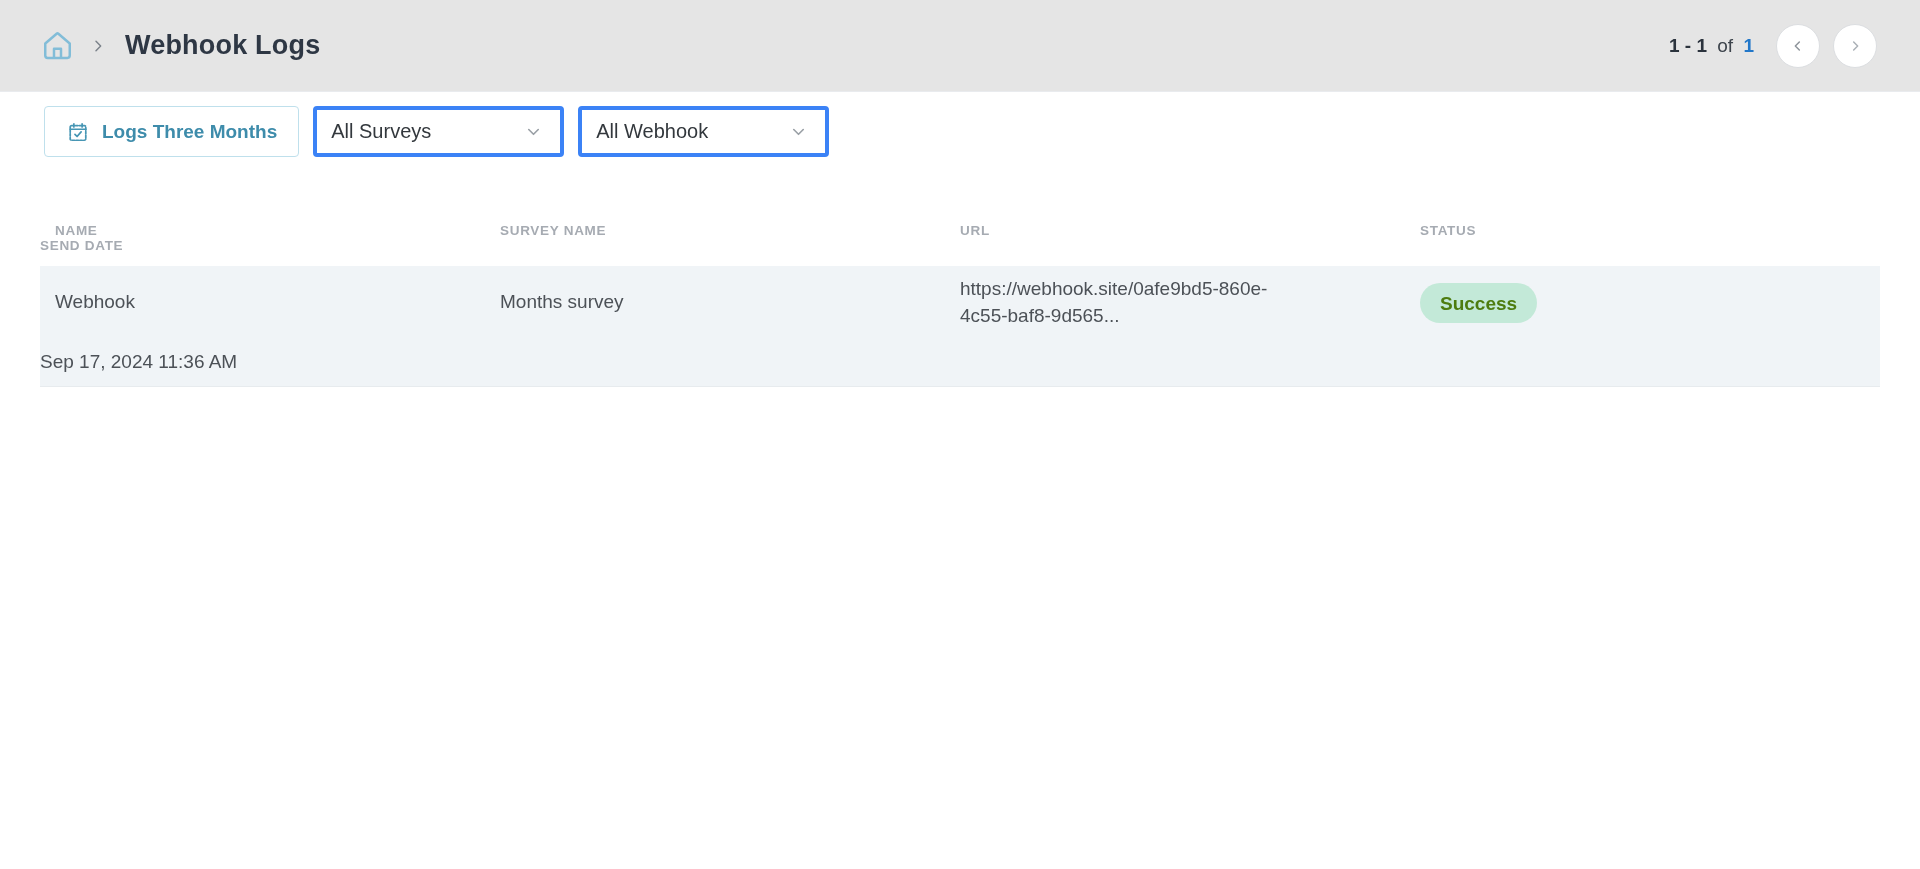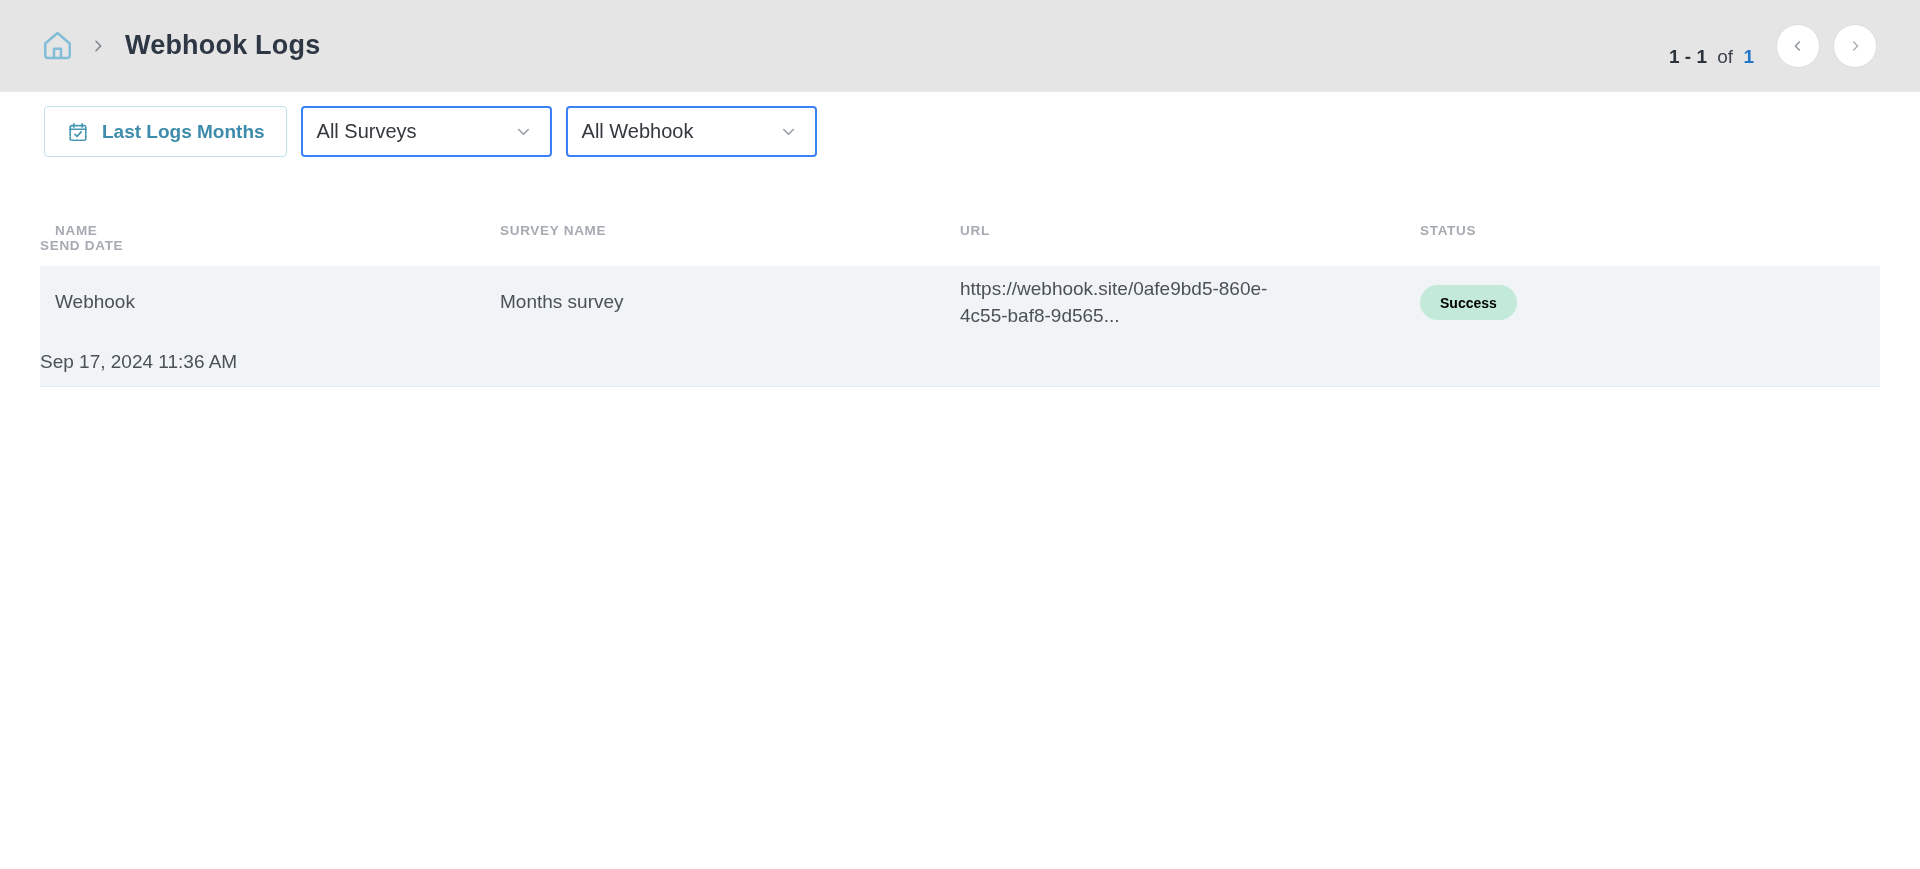--- a/index.html
+++ b/index.html
@@ -19,21 +19,21 @@
   }
   .breadcrumb { display:flex; align-items:center; gap:15px; }
   .home-btn { display:flex; align-items:center; justify-content:center; cursor:pointer; background:none; border:none; }
   .crumb-sep { display:flex; align-items:center; }
   .page-title {
     font-size:27px; font-weight:700; color:#2e3744; letter-spacing:.2px;
     margin-left:4px;
   }
   .header-spacer { flex:1; }
 
-  .pagination { display:flex; align-items:flex-end; gap:13px; }
+  .pagination { display:flex; align-items:center; gap:13px; }
   .page-info { font-size:19px; margin-right:9px; white-space:nowrap; }
   .page-range { font-weight:700; color:#2b333d; }
   .page-of { color:#3d444c; font-weight:400; padding:0 5px; }
   .page-total { color:#2277c9; font-weight:700; }
   .circle-btn {
     width:44px; height:44px; border:1px solid #dcdee1; border-radius:50%;
     background:#fff; display:flex; align-items:center; justify-content:center;
     cursor:pointer; padding:0;
   }
 
@@ -45,21 +45,21 @@
   .date-btn {
     display:flex; align-items:center; gap:13px;
     height:51px; padding:0 21px 0 22px;
     background:#fff; border:1px solid #bfe0ec; border-radius:4px;
     color:#3e8cab; font-size:19px; font-weight:700; cursor:pointer;
     font-family:"Liberation Sans", sans-serif;
   }
   .dropdown {
     display:flex; align-items:center; justify-content:space-between;
     width:251px; height:51px; padding:0 17px 0 14px;
-    background:#fff; border:2px solid #3b82f6; border-radius:4px;
+    background:#fff; border:4px solid #3b82f6; border-radius:4px;
     cursor:pointer;
   }
   .dropdown-value { font-size:20px; color:#33383d; }
 
   
   .log-table { margin:66px 40px 0 40px; }
   .thead, .trow {
     display:grid;
     grid-template-columns:repeat(4, 1fr);
   }
@@ -72,22 +72,22 @@
   .trow {
     background:#f0f4f7; min-height:81px; align-items:center;
     border-bottom:1px solid #e7ebee;
   }
   .td {
     font-size:19px; color:#4c5157; line-height:1.4;
     padding-top:10px; padding-bottom:10px; padding-right:24px;
   }
   .td-url { overflow-wrap:anywhere; max-width:372px; }
   .badge-success {
-    display:inline-block; background:#c3e9d8; color:#000000;
-    font-size:14px; font-weight:700; line-height:1;
+    display:inline-block; background:#c3e9d8; color:#4d7c0f;
+    font-size:19px; font-weight:700; line-height:1;
     padding:11px 20px 10px; border-radius:21px;
   }
   .icon { display:inline-flex; align-items:center; justify-content:center; }
 </style>
 </head>
 <body>
 
 <div class="header">
   <div class="breadcrumb">
     <button class="home-btn">
@@ -135,21 +135,21 @@
   <button class="date-btn">
     <span class="icon">
       <svg width="22" height="22" viewBox="0 0 24 24" fill="none" stroke="#4796b4" stroke-width="1.9" stroke-linecap="round" stroke-linejoin="round">
         <rect x="3.5" y="5" width="17" height="16" rx="1.5" stroke-dasharray="2.6 1.6"></rect>
         <path d="M3.5 9 L20.5 9"></path>
         <path d="M7.5 3 L7.5 6.5"></path>
         <path d="M16.5 3 L16.5 6.5"></path>
         <path d="M8.7 14.6 L11 16.9 L15.4 11.9"></path>
       </svg>
     </span>
-    <span>Last Logs Months</span>
+    <span>Logs Three Months</span>
   </button>
 
   <div class="dropdown">
     <span class="dropdown-value">All Surveys</span>
     <span class="icon">
       <svg width="19" height="19" viewBox="0 0 24 24" fill="none" stroke="#9aa0a6" stroke-width="2.1" stroke-linecap="round" stroke-linejoin="round">
         <polyline points="6 9.5 12 15.5 18 9.5"></polyline>
       </svg>
     </span>
   </div>

